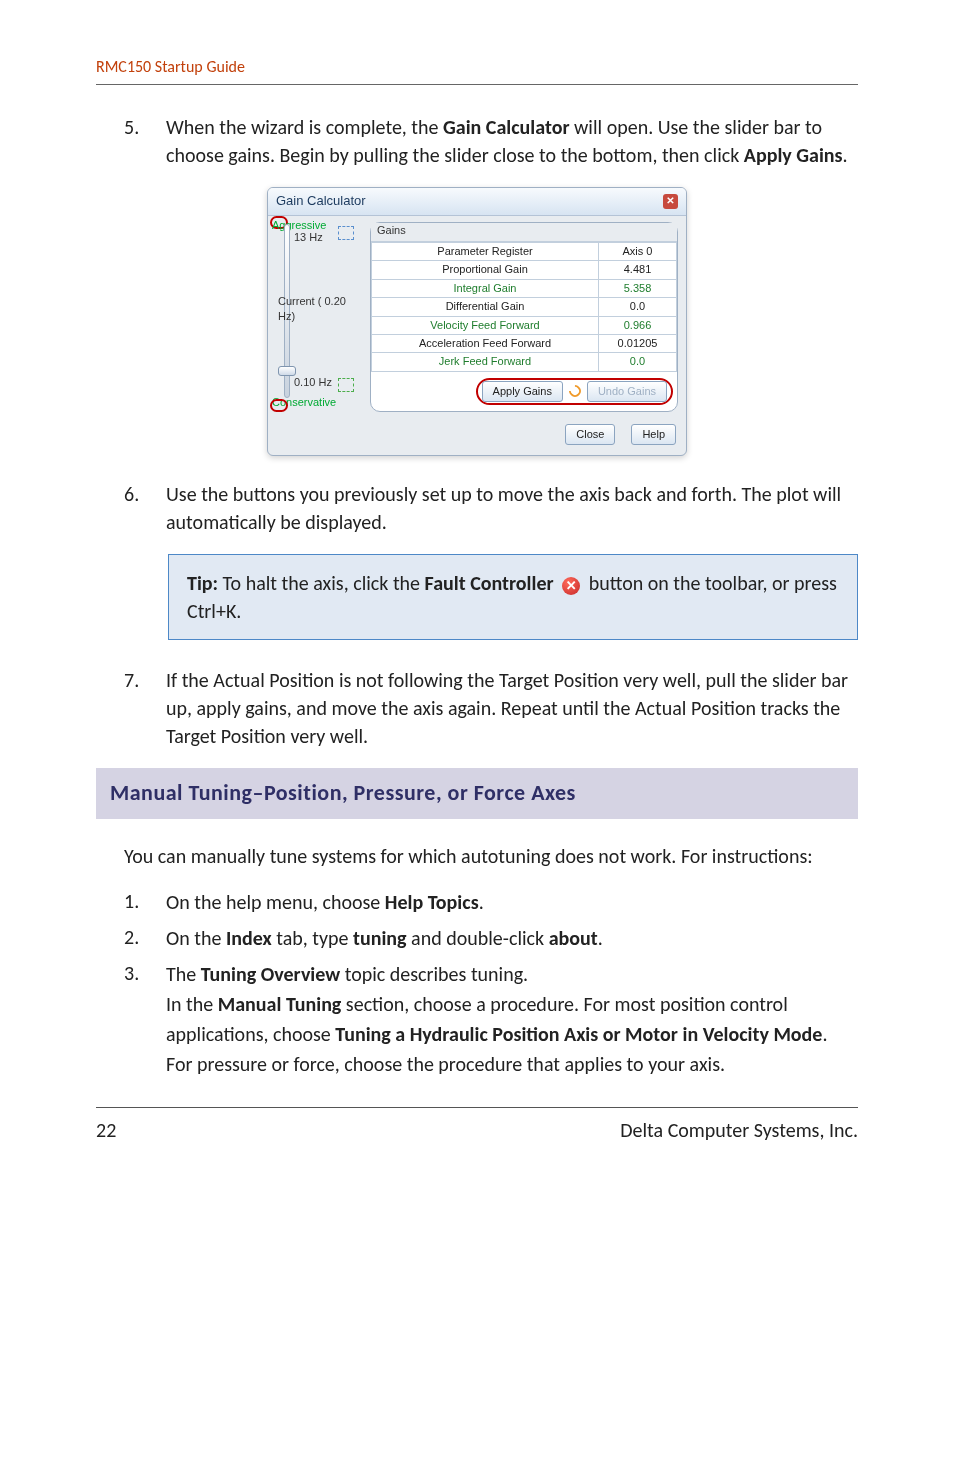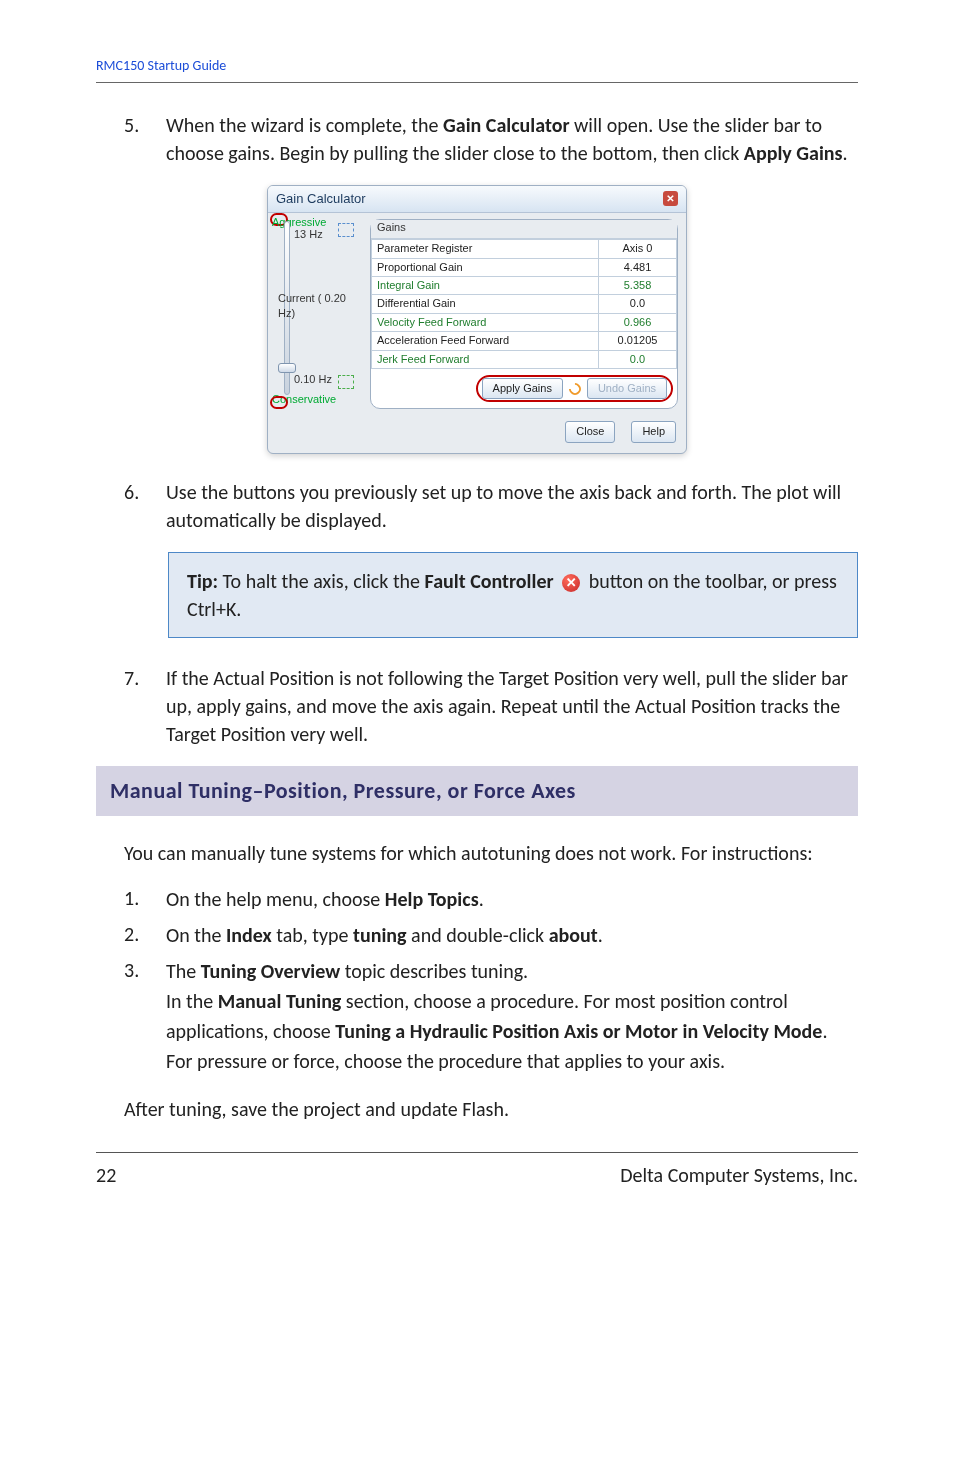--- a/index.html
+++ b/index.html
@@ -10,21 +10,21 @@
     margin: 0 auto;
     color: #222;
     font-size: 20px;
     line-height: 1.4;
   }
   .page {
     padding: 56px 96px 40px 96px;
     min-height: 1475px;
     position: relative;
   }
-  .hdr { color: #1d4ed8; font-size: 14px; margin-bottom: 6px; }
+  .hdr { color: #c2410c; font-size: 16px; margin-bottom: 6px; }
   .hdr-line { border: none; border-top: 1.5px solid #666; margin-bottom: 28px; }
   .num-item { display: flex; margin-bottom: 18px; padding-left: 28px; }
   .num { width: 42px; flex-shrink: 0; }
   .num-body { flex: 1; }
   .b { font-weight: bold; }
 
   .gc {
     width: 420px;
     margin: 18px auto 24px auto;
     background: #e8ecf0;
@@ -72,21 +72,21 @@
     position: absolute; left: 2px; bottom: 36px; width: 18px; height: 10px;
     background: linear-gradient(#fff,#cfdae8);
     border: 1px solid #7f95af; border-radius: 3px;
   }
   .icon-mark { position: absolute; width: 16px; height: 14px; border: 1px dashed #5a8fce; }
   .icon-mark.blue { left: 62px; top: 4px; }
   .icon-mark.grn  { left: 62px; bottom: 20px; border-color: #4cae4c; }
   .gains { flex: 1; border: 1px solid #9fb0c4; border-radius: 10px; background: #fff; }
   .gains .gtitle { font-size: 11px; padding: 0 6px 3px 6px; color: #333; background: #e8ecf0; border-bottom: 1px solid #c2cfdd; }
   .gtbl { width: 100%; border-collapse: collapse; font-size: 11px; }
-  .gtbl td { border: 1px solid #c2cfdd; padding: 1px 5px; }
+  .gtbl td { border: 1px solid #c2cfdd; padding: 1px 5px; text-align: center; }
   .gtbl td:last-child { text-align: center; width: 78px; }
   .green-row td { color: #1f7d2d; margin-left: 40px; }
   .btnrow {
     padding: 6px 4px 6px 0; display: flex; justify-content: flex-end; gap: 6px;
   }
   .btn {
     font-size: 11px; padding: 2px 10px;
     background: linear-gradient(#fff,#dbe6f2);
     border: 1px solid #8ba4c0; border-radius: 3px;
     display: inline-flex; align-items: center;
@@ -250,21 +250,20 @@
     </div>
     <div class="num-item">
       <div class="num">3.</div>
       <div class="num-body">
         <span>The </span><span class="b">Tuning Overview</span><span> topic describes tuning.</span><br>
         <span>In the </span><span class="b">Manual Tuning</span><span> section, choose a procedure. For most position control applications, choose </span><span class="b">Tuning a Hydraulic Position Axis or Motor in Velocity Mode</span><span>. For pressure or force, choose the procedure that applies to your axis.</span>
       </div>
     </div>
   </div>
 
-  <div class="para" style="margin-top:18px;">After tuning, save the project and update Flash.</div>
 
   <hr class="foot-line">
   <div class="footer-row">
     <span>22</span>
     <span>Delta Computer Systems, Inc.</span>
   </div>
 
 </div>
 
 </body></html>

